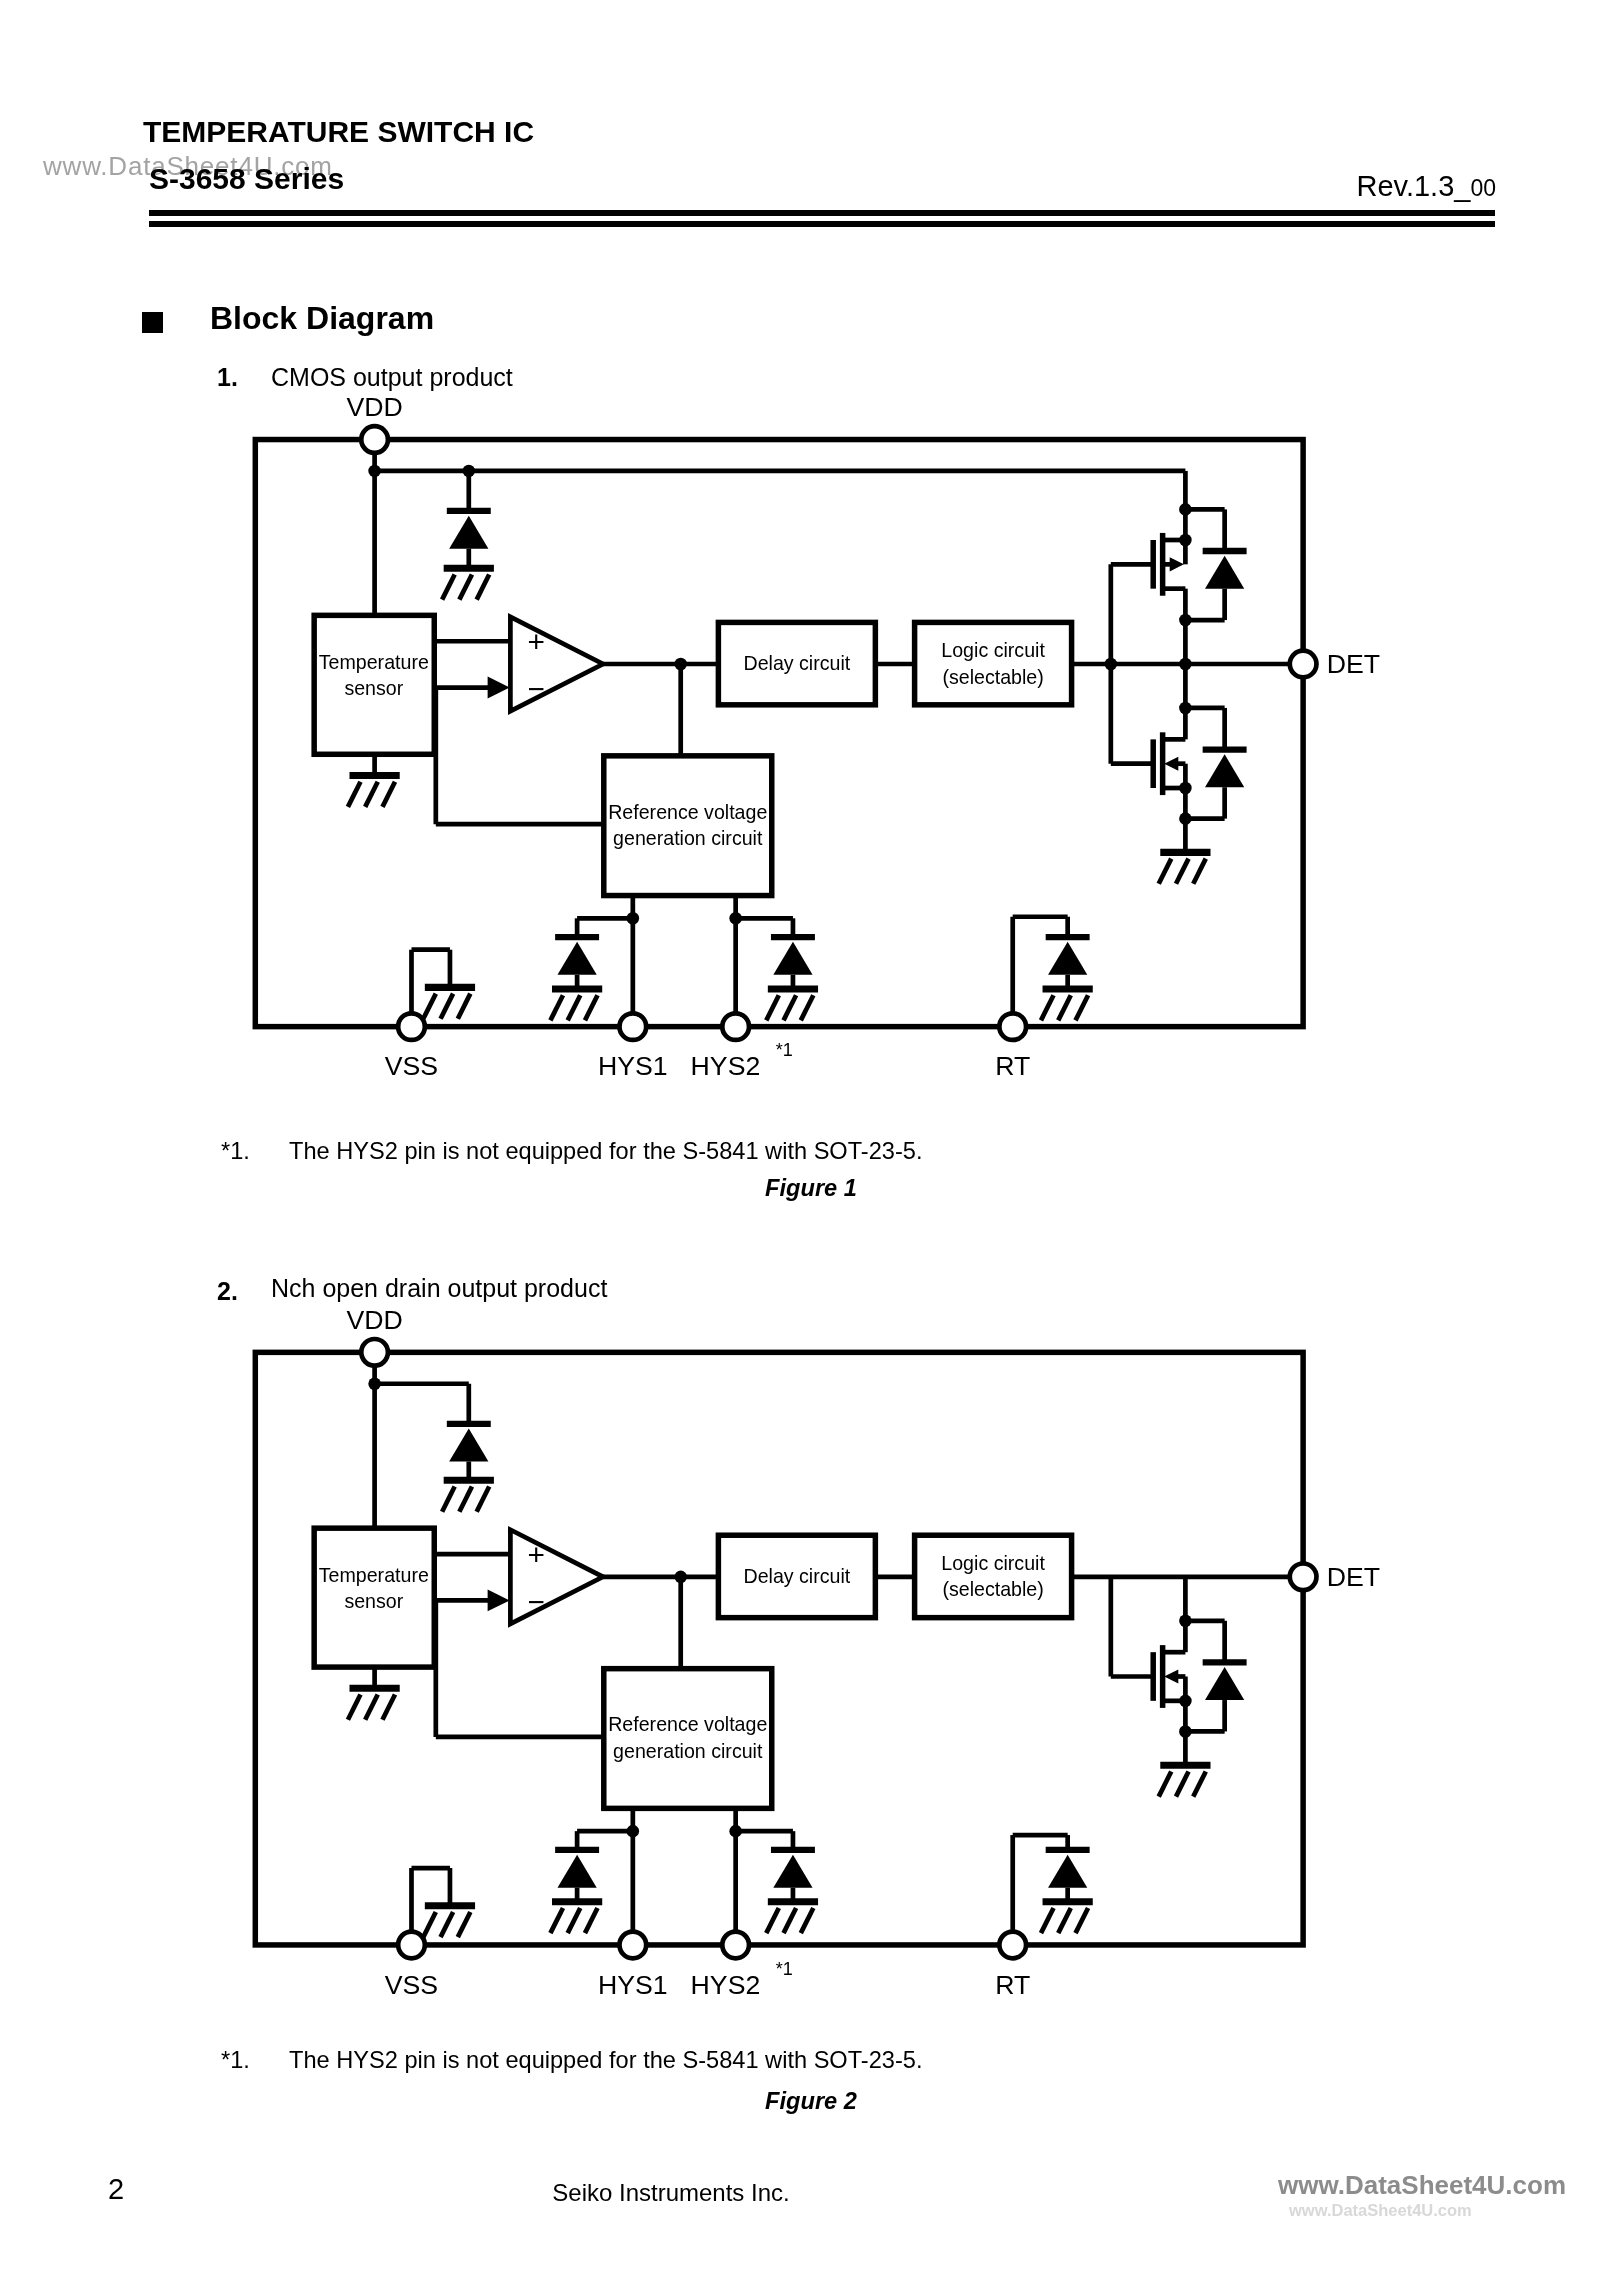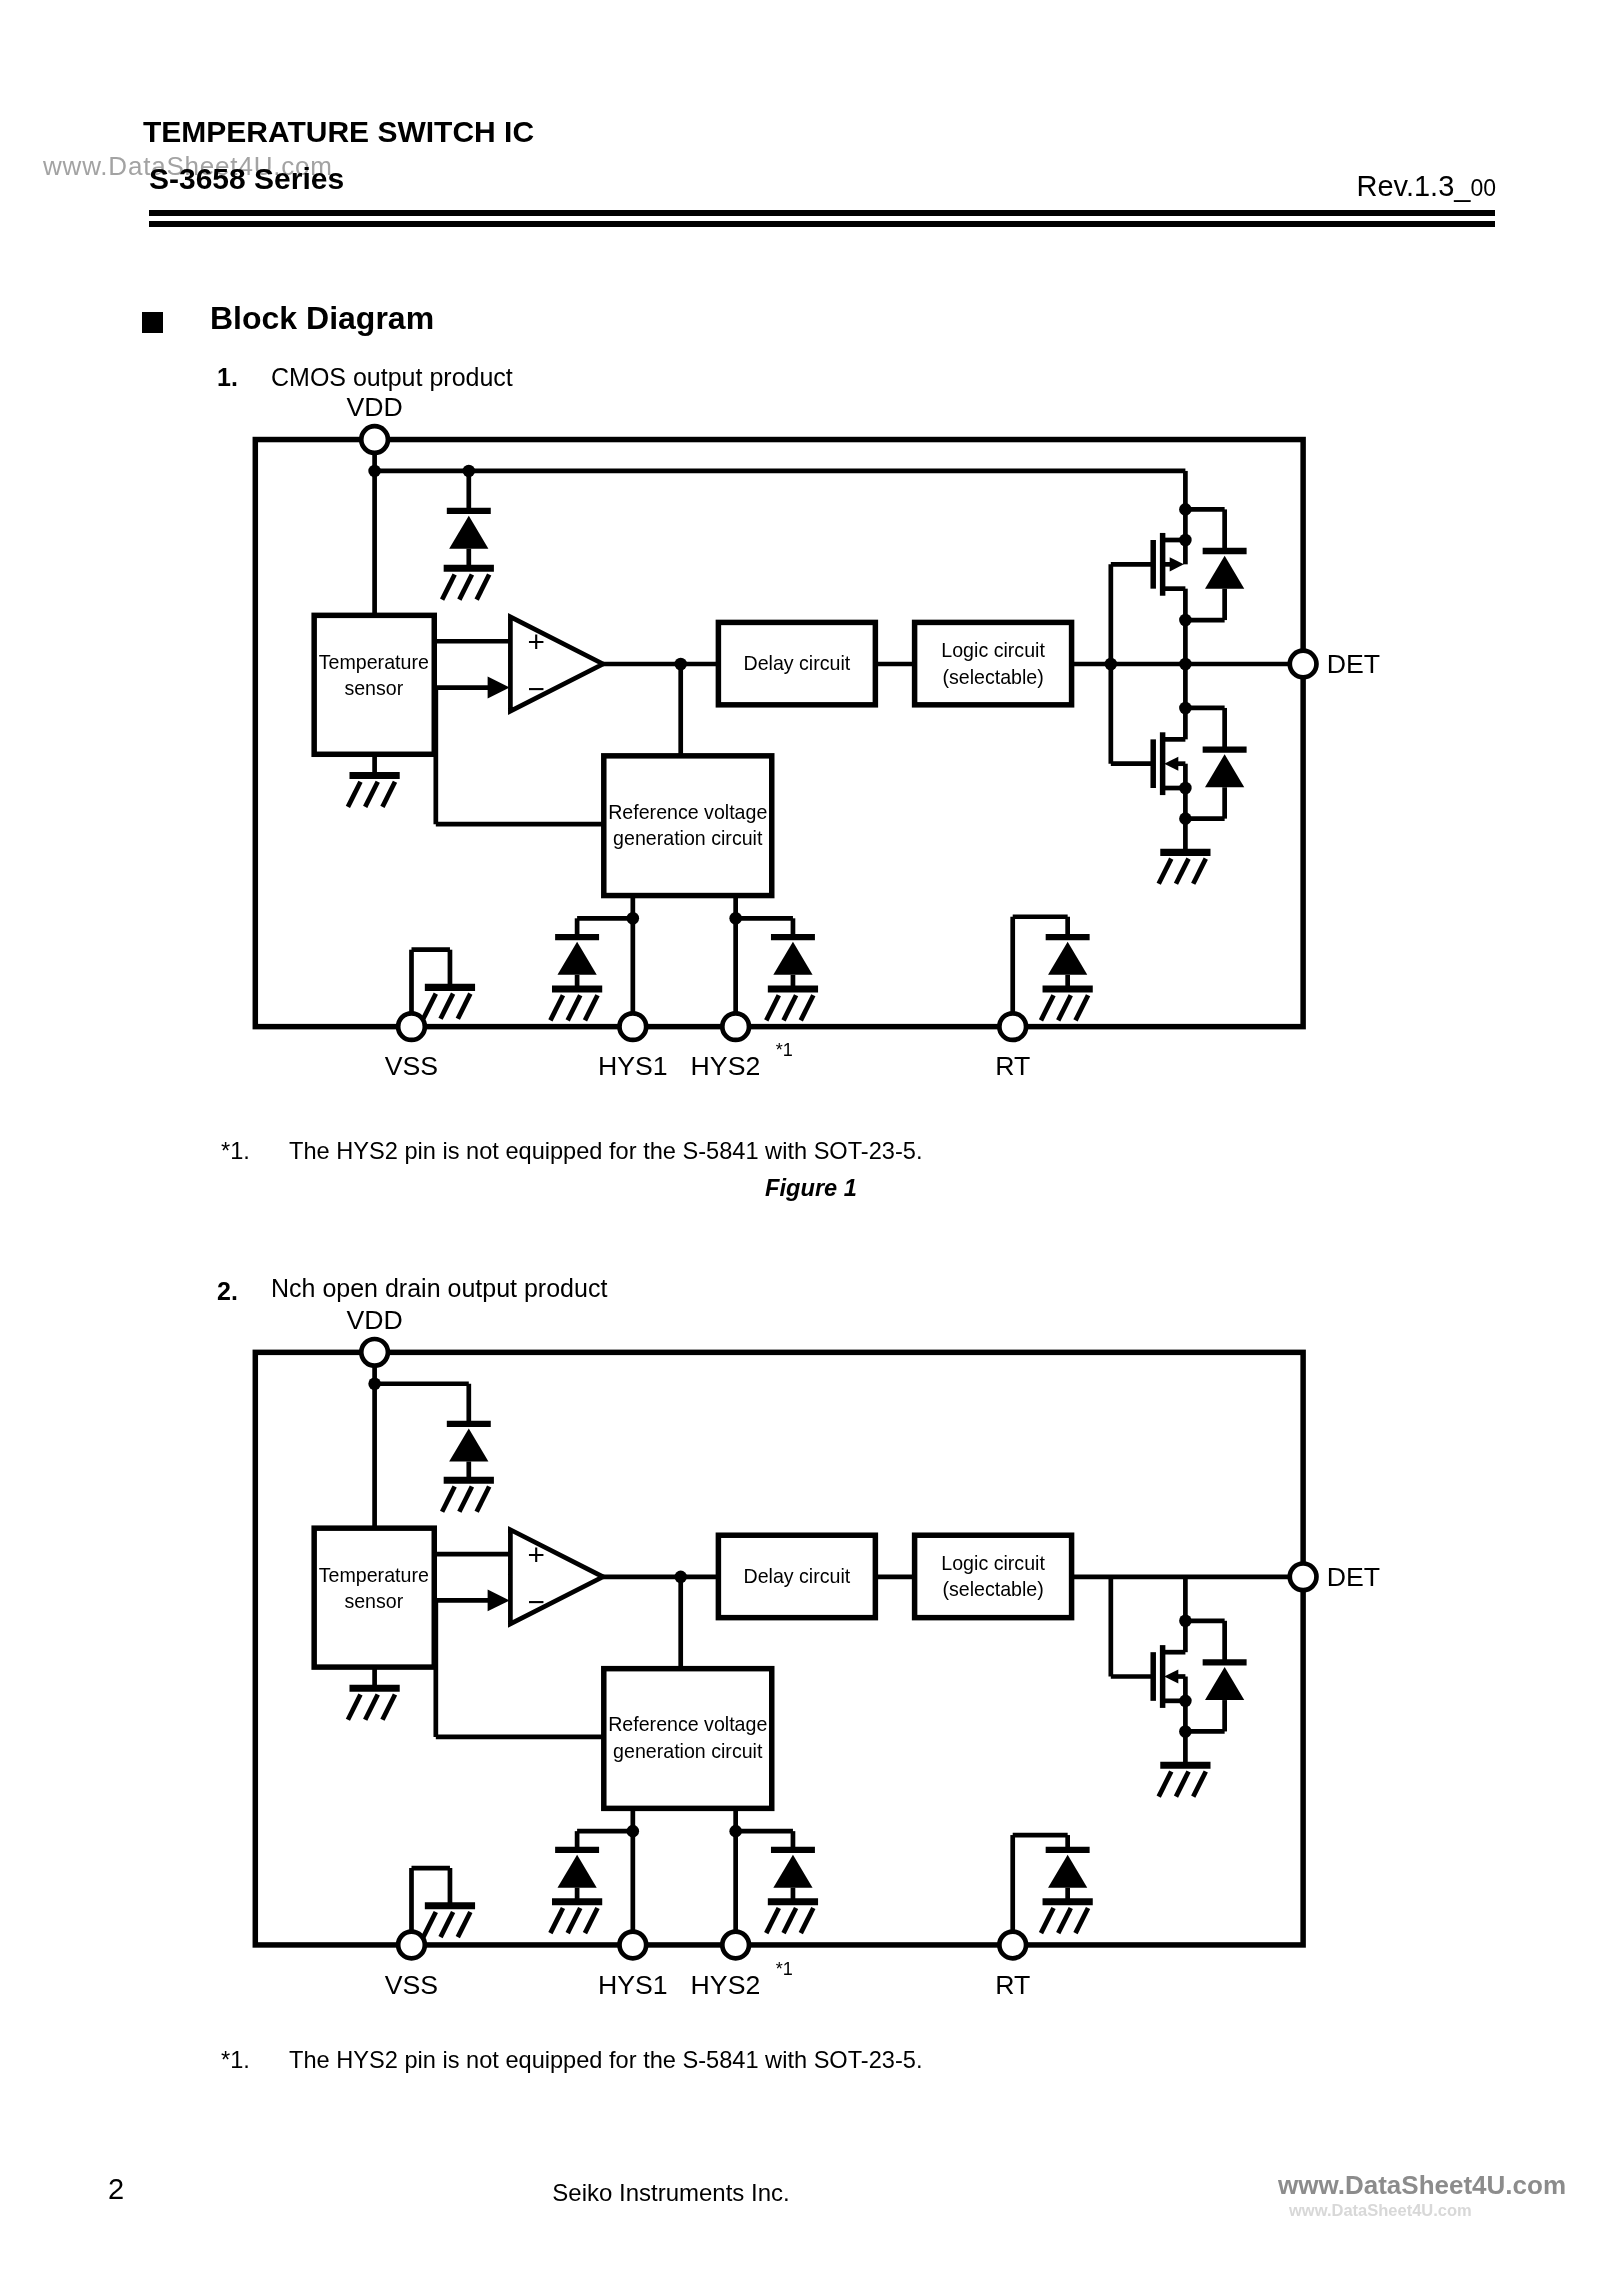--- a/index.html
+++ b/index.html
@@ -365,20 +365,21 @@
       <text x="1290" y="2540" class="lbl">RT</text>
     </g>
   </svg>
 
   <div class="abs fn-num" style="top:1138px;">*1.</div>
   <div class="abs fn-text" style="top:1138px;">The HYS2 pin is not equipped for the S-5841 with SOT-23-5.</div>
   <div class="abs cap" style="top:1175px;">Figure 1</div>
 
   <div class="abs fn-num" style="top:2047px;">*1.</div>
   <div class="abs fn-text" style="top:2047px;">The HYS2 pin is not equipped for the S-5841 with SOT-23-5.</div>
+  <div class="abs cap" style="top:2088px;">Figure 2</div>
 
   <div class="abs pagenum">2</div>
   <div class="abs company">Seiko Instruments Inc.</div>
   <div class="abs wm-bot">www.DataSheet4U.com</div>
   <div class="abs wm-bot2">www.DataSheet4U.com</div>
 
 </div>
 
 
 </body></html>

